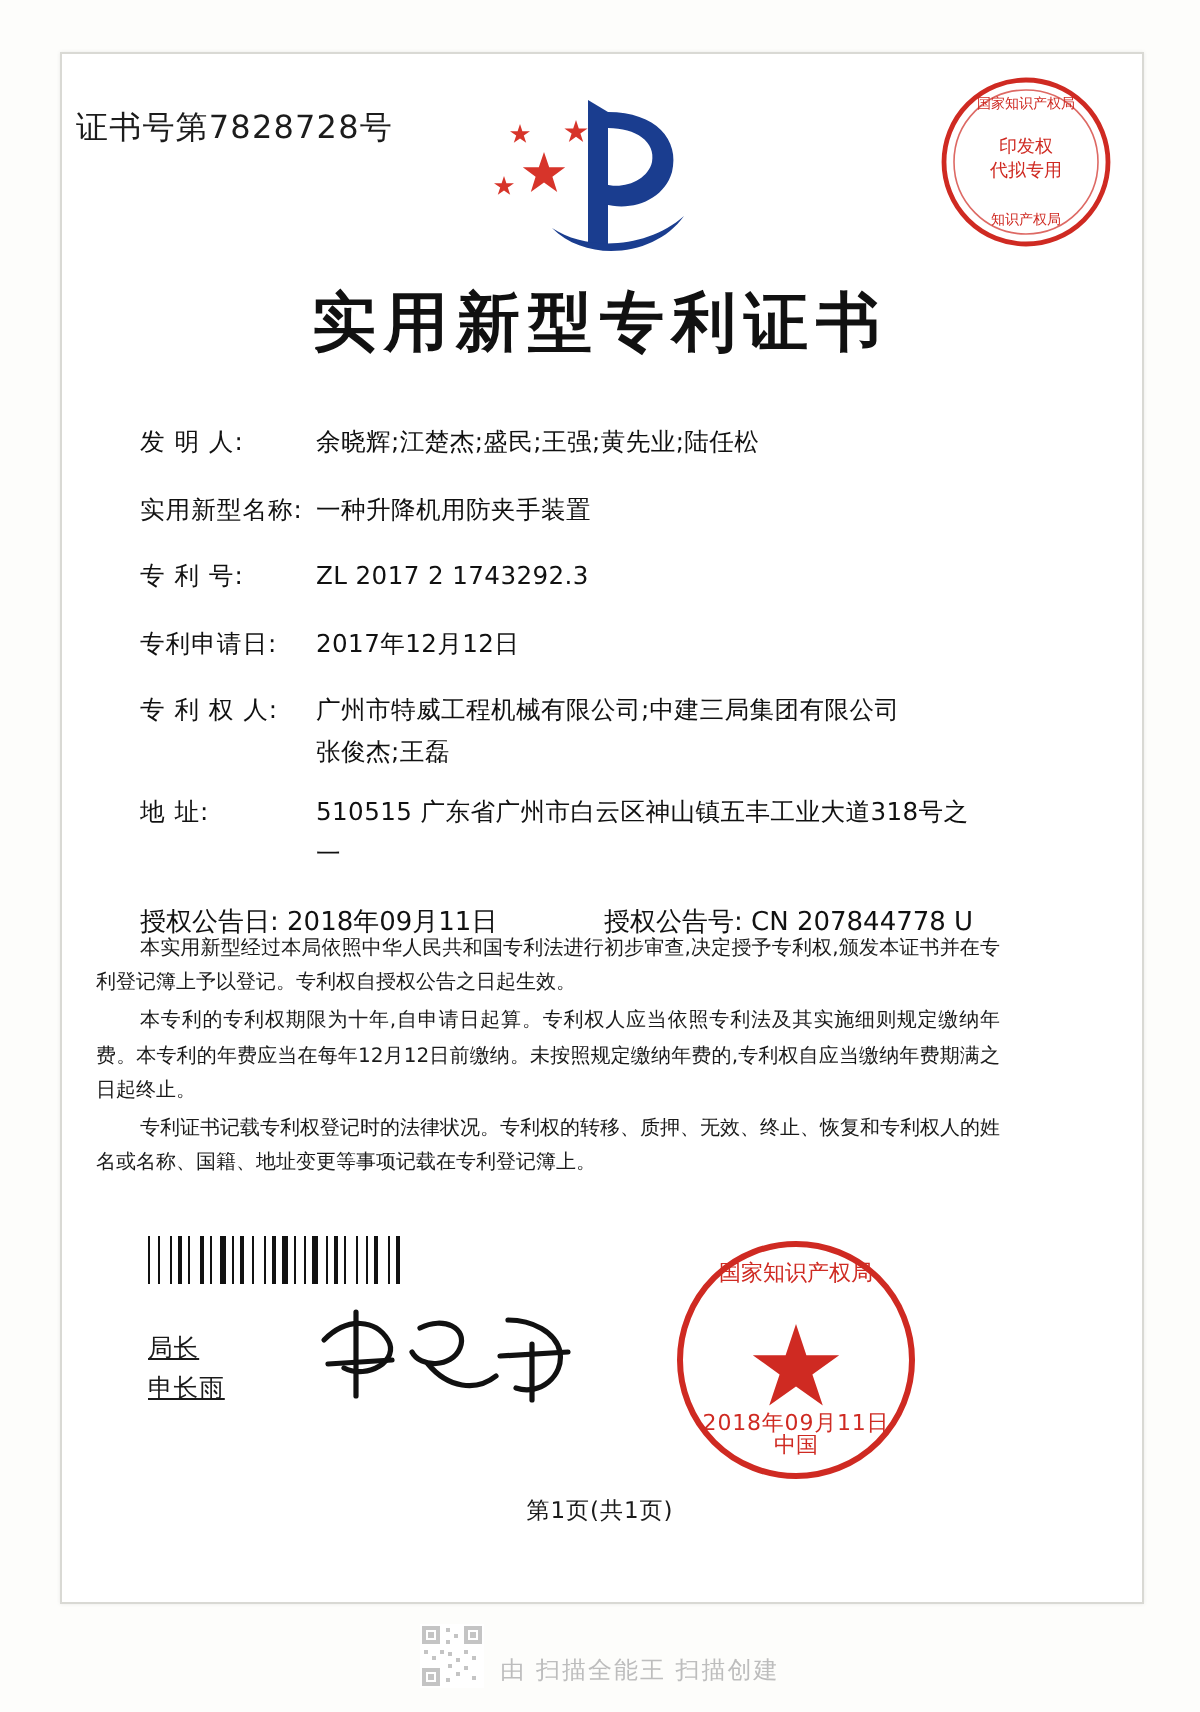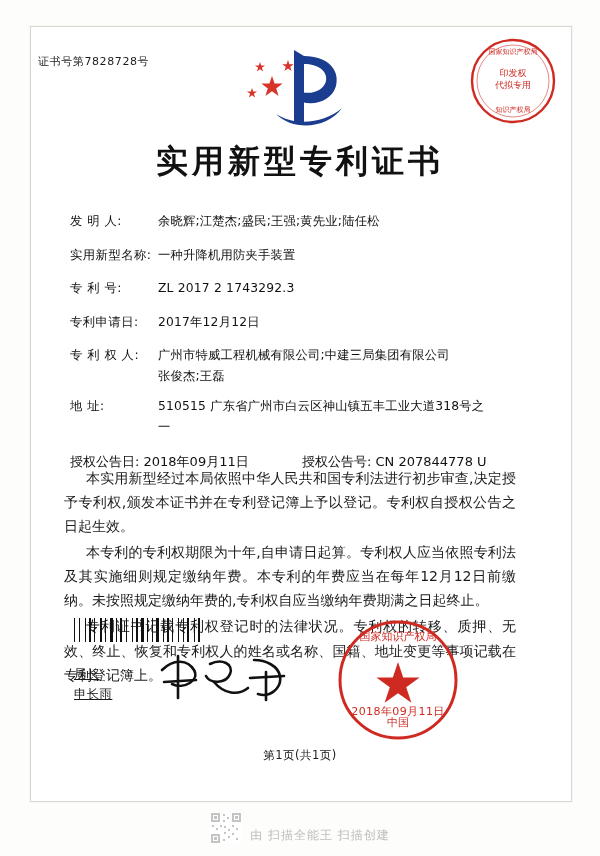--- a/index.html
+++ b/index.html
@@ -30,21 +30,21 @@
     height: 774px;
     background: #ffffff;
     border: 1px solid #d9d9d4;
     box-shadow: 0 0 2px rgba(0,0,0,0.08);
   }
   
   .cert-no {
     position: absolute;
     left: 38px;
     top: 54px;
-    font-size: 11px;
+    font-size: 16px;
     letter-spacing: 0.6px;
     color: #1c1c1c;
   }
   
   .logo {
     position: absolute;
     left: 232px;
     top: 40px;
     width: 120px;
     height: 92px;
@@ -103,24 +103,24 @@
   .pubrow {
     display: flex;
     margin-top: 4px;
     font-size: 13px;
   }
   .pubrow .left { width: 232px; }
   .pubrow .right { flex: 1; }
   
   .body-text {
     position: absolute;
-    left: 64px;
+    left: 48px;
     top: 466px;
     width: 452px;
-    font-size: 14px;
+    font-size: 10px;
     line-height: 1.72;
     text-align: justify;
     color: #1a1a1a;
   }
   .body-text p {
     margin: 0 0 2px 0;
     text-indent: 22px;
   }
   
   .barcode {

